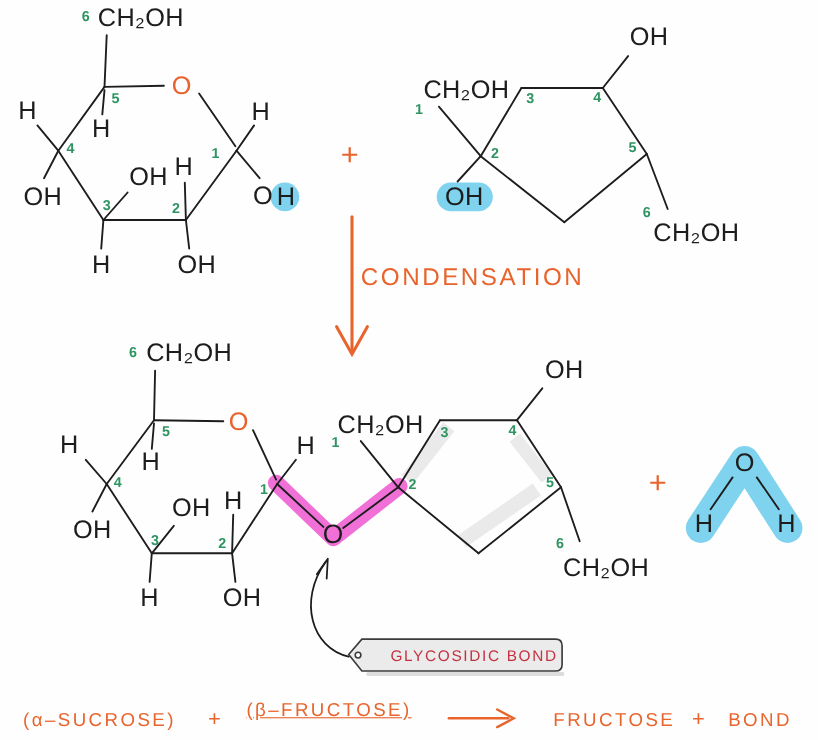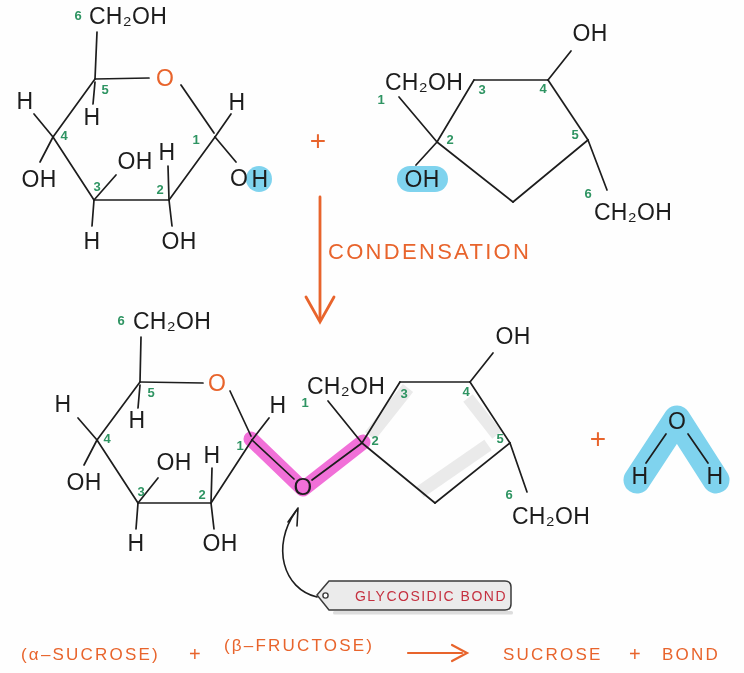--- a/index.html
+++ b/index.html
@@ -205,19 +205,19 @@
       <span class="lbl atom" style="left: 677px; top: 421px;">O</span>
       <span class="lbl atom" style="left: 640px; top: 476px;">H</span>
       <span class="lbl atom" style="left: 715px; top: 476px;">H</span>
     </div>
 
   <span class="tag-label" style="left:418px;top:596px;margin-left:13px;">GLYCOSIDIC  BOND</span>
 
   <div>
     <span class="eq" style="left:21px;top:646px;">(α–SUCROSE)</span>
     <span class="eq eq-plus" style="left:189px;top:644px;">+</span>
-    <span class="eq" style="left:224px;top:637px;">(β–FRUCTOSE)</span>
-    <span class="eq" style="left:503px;top:646px;">SUCROSE</span>
+    <span class="eq" style="left:224px;top:637px;text-decoration:underline;">(β–FRUCTOSE)</span>
+    <span class="eq" style="left:503px;top:646px;">FRUCTOSE</span>
     <span class="eq eq-plus" style="left:629px;top:644px;">+</span>
     <span class="eq" style="left:662px;top:646px;">BOND</span>
   </div>
 
 </div>
 
 </body></html>

